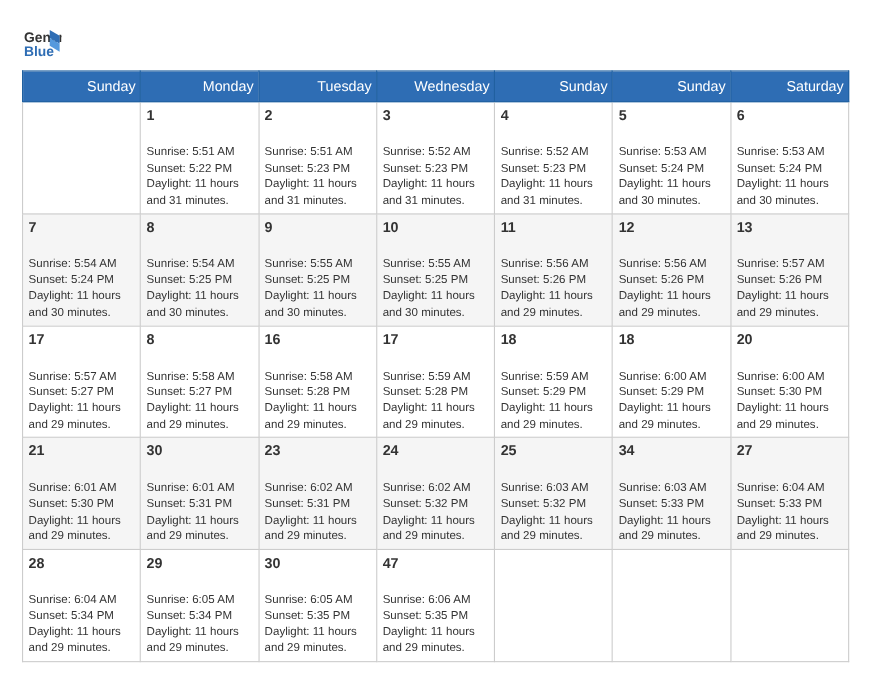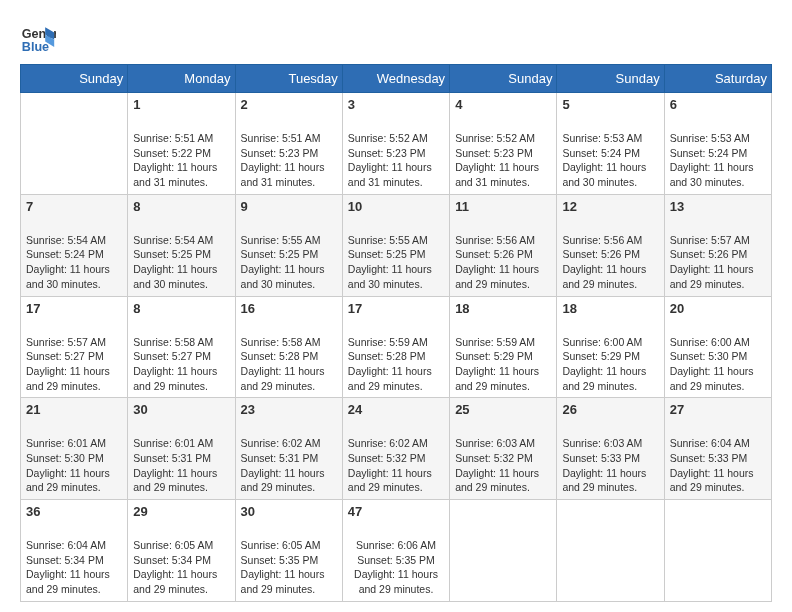--- a/index.html
+++ b/index.html
@@ -288,37 +288,37 @@
 and 29 minutes.</div>
         </td>
         <td>
           <span class="day-number">25</span>
           <div class="day-info" style="white-space: pre-line;">Sunrise: 6:03 AM
 Sunset: 5:32 PM
 Daylight: 11 hours
 and 29 minutes.</div>
         </td>
         <td>
-          <span class="day-number">26</span>
+          <span class="day-number">34</span>
           <div class="day-info" style="white-space: pre-line;">Sunrise: 6:03 AM
 Sunset: 5:33 PM
 Daylight: 11 hours
 and 29 minutes.</div>
         </td>
         <td>
           <span class="day-number">27</span>
           <div class="day-info" style="white-space: pre-line;">Sunrise: 6:04 AM
 Sunset: 5:33 PM
 Daylight: 11 hours
 and 29 minutes.</div>
         </td>
       </tr>
       <tr>
         <td>
-          <span class="day-number">36</span>
+          <span class="day-number">28</span>
           <div class="day-info" style="white-space: pre-line;">Sunrise: 6:04 AM
 Sunset: 5:34 PM
 Daylight: 11 hours
 and 29 minutes.</div>
         </td>
         <td>
           <span class="day-number">29</span>
           <div class="day-info" style="white-space: pre-line;">Sunrise: 6:05 AM
 Sunset: 5:34 PM
 Daylight: 11 hours
@@ -326,21 +326,21 @@
         </td>
         <td>
           <span class="day-number">30</span>
           <div class="day-info" style="white-space: pre-line;">Sunrise: 6:05 AM
 Sunset: 5:35 PM
 Daylight: 11 hours
 and 29 minutes.</div>
         </td>
         <td>
           <span class="day-number">47</span>
-          <div class="day-info" style="white-space: pre-line; text-align: center;">Sunrise: 6:06 AM
+          <div class="day-info" style="white-space: pre-line;">Sunrise: 6:06 AM
 Sunset: 5:35 PM
 Daylight: 11 hours
 and 29 minutes.</div>
         </td>
         <td class="empty-cell"></td>
         <td class="empty-cell"></td>
         <td class="empty-cell"></td>
       </tr>
     </tbody>
 </table>

